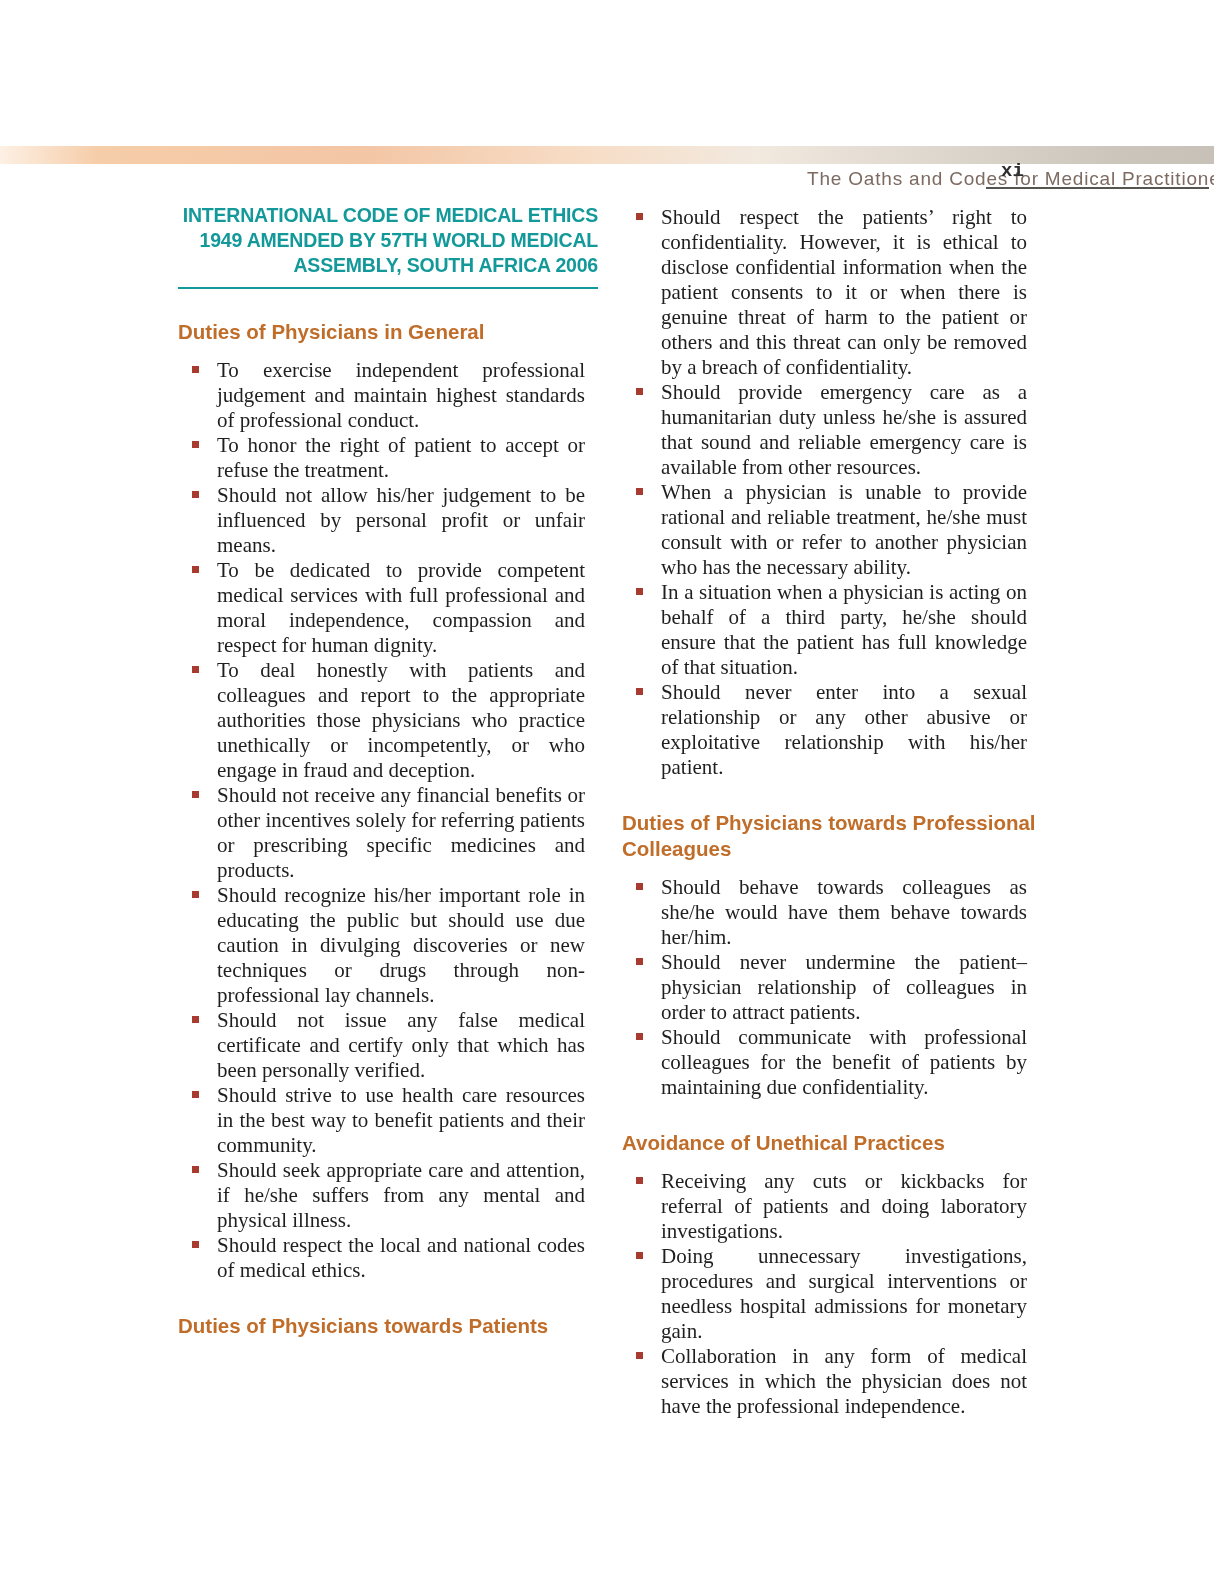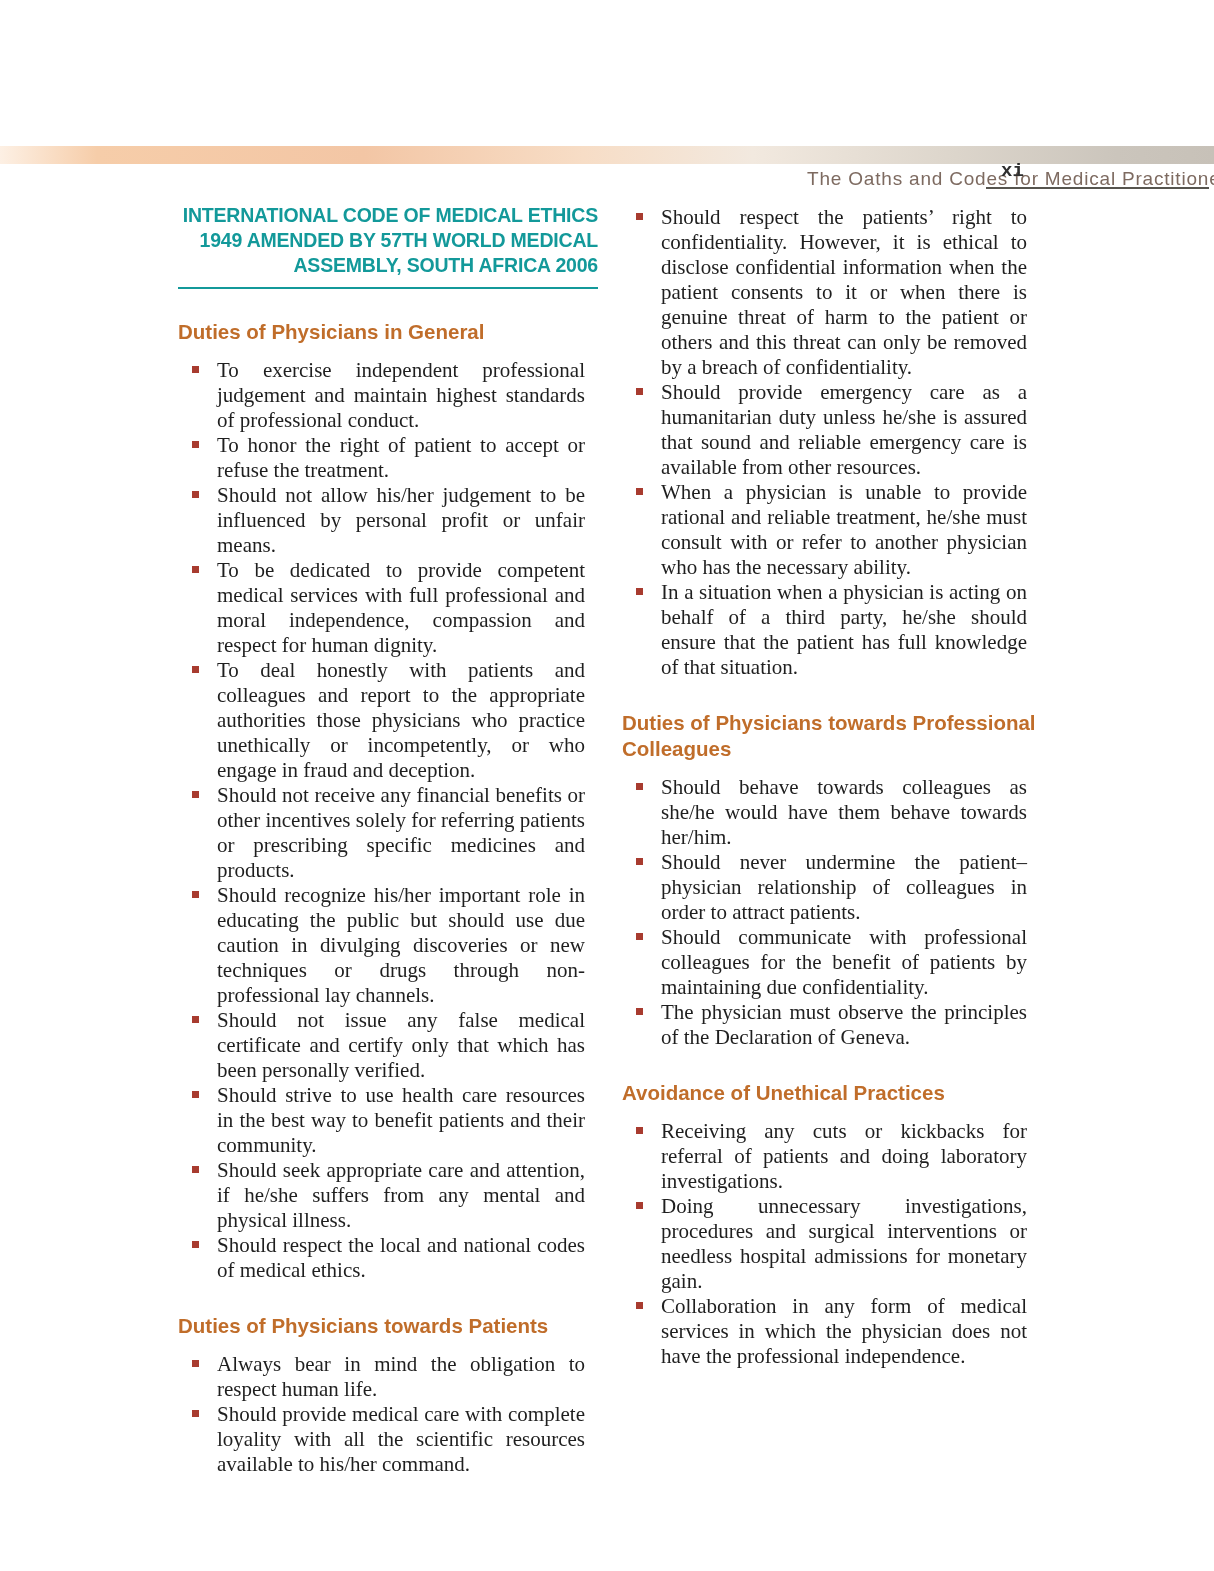--- a/index.html
+++ b/index.html
@@ -126,42 +126,38 @@
       <li><span class="sq"></span><span class="txt">To deal honestly with patients and colleagues and report to the appropriate authorities those physicians who practice unethically or incompetently, or who engage in fraud and deception.</span></li>
       <li><span class="sq"></span><span class="txt">Should not receive any financial benefits or other incentives solely for referring patients or prescribing specific medicines and products.</span></li>
       <li><span class="sq"></span><span class="txt">Should recognize his/her important role in educating the public but should use due caution in divulging discoveries or new techniques or drugs through non-professional lay channels.</span></li>
       <li><span class="sq"></span><span class="txt">Should not issue any false medical certificate and certify only that which has been personally verified.</span></li>
       <li><span class="sq"></span><span class="txt">Should strive to use health care resources in the best way to benefit patients and their community.</span></li>
       <li><span class="sq"></span><span class="txt">Should seek appropriate care and attention, if he/she suffers from any mental and physical illness.</span></li>
       <li><span class="sq"></span><span class="txt">Should respect the local and national codes of medical ethics.</span></li>
     </ul>
 
     <h2 class="section-heading">Duties of Physicians towards Patients</h2>
-    <ul class="bullets">
-      <li><span class="sq"></span><span class="txt">Always bear in mind the obligation to respect human life.</span></li>
-      <li><span class="sq"></span><span class="txt">Should provide medical care with complete loyality with all the scientific resources available to his/her command.</span></li>
-    </ul>
 
   </div>
 
   <div class="col col-right">
 
     <ul class="bullets first">
       <li><span class="sq"></span><span class="txt">Should respect the patients’ right to confidentiality. However, it is ethical to disclose confidential information when the patient consents to it or when there is genuine threat of harm to the patient or others and this threat can only be removed by a breach of confidentiality.</span></li>
       <li><span class="sq"></span><span class="txt">Should provide emergency care as a humanitarian duty unless he/she is assured that sound and reliable emergency care is available from other resources.</span></li>
       <li><span class="sq"></span><span class="txt">When a physician is unable to provide rational and reliable treatment, he/she must consult with or refer to another physician who has the necessary ability.</span></li>
       <li><span class="sq"></span><span class="txt">In a situation when a physician is acting on behalf of a third party, he/she should ensure that the patient has full knowledge of that situation.</span></li>
+      <li><span class="sq"></span><span class="txt">Should never enter into a sexual relationship or any other abusive or exploitative relationship with his/her patient.</span></li>
     </ul>
 
     <h2 class="section-heading">Duties of Physicians towards Professional Colleagues</h2>
     <ul class="bullets">
       <li><span class="sq"></span><span class="txt">Should behave towards colleagues as she/he would have them behave towards her/him.</span></li>
       <li><span class="sq"></span><span class="txt">Should never undermine the patient–physician relationship of colleagues in order to attract patients.</span></li>
       <li><span class="sq"></span><span class="txt">Should communicate with professional colleagues for the benefit of patients by maintaining due confidentiality.</span></li>
-      <li><span class="sq"></span><span class="txt">The physician must observe the principles of the Declaration of Geneva.</span></li>
     </ul>
 
     <h2 class="section-heading">Avoidance of Unethical Practices</h2>
     <ul class="bullets">
       <li><span class="sq"></span><span class="txt">Receiving any cuts or kickbacks for referral of patients and doing laboratory investigations.</span></li>
       <li><span class="sq"></span><span class="txt">Doing unnecessary investigations, procedures and surgical interventions or needless hospital admissions for monetary gain.</span></li>
       <li><span class="sq"></span><span class="txt">Collaboration in any form of medical services in which the physician does not have the professional independence.</span></li>
     </ul>
 
   </div>

